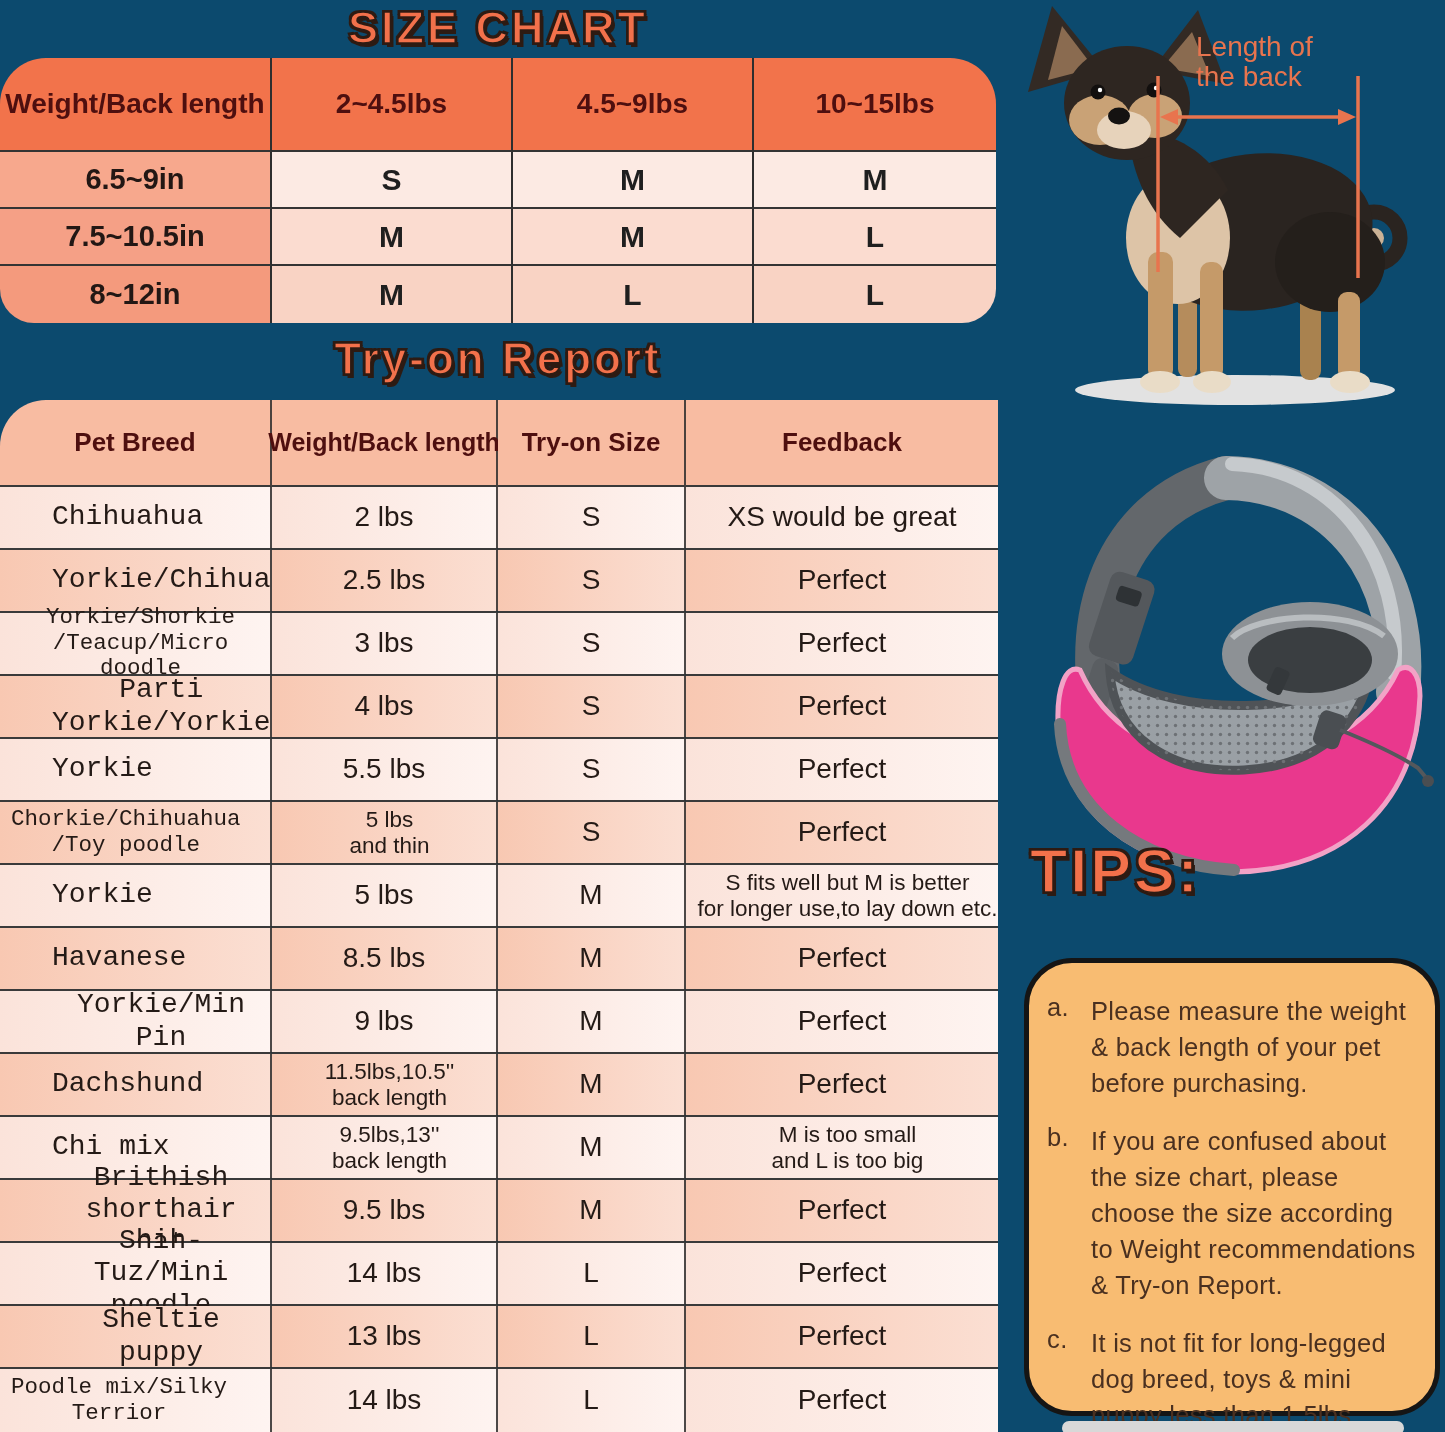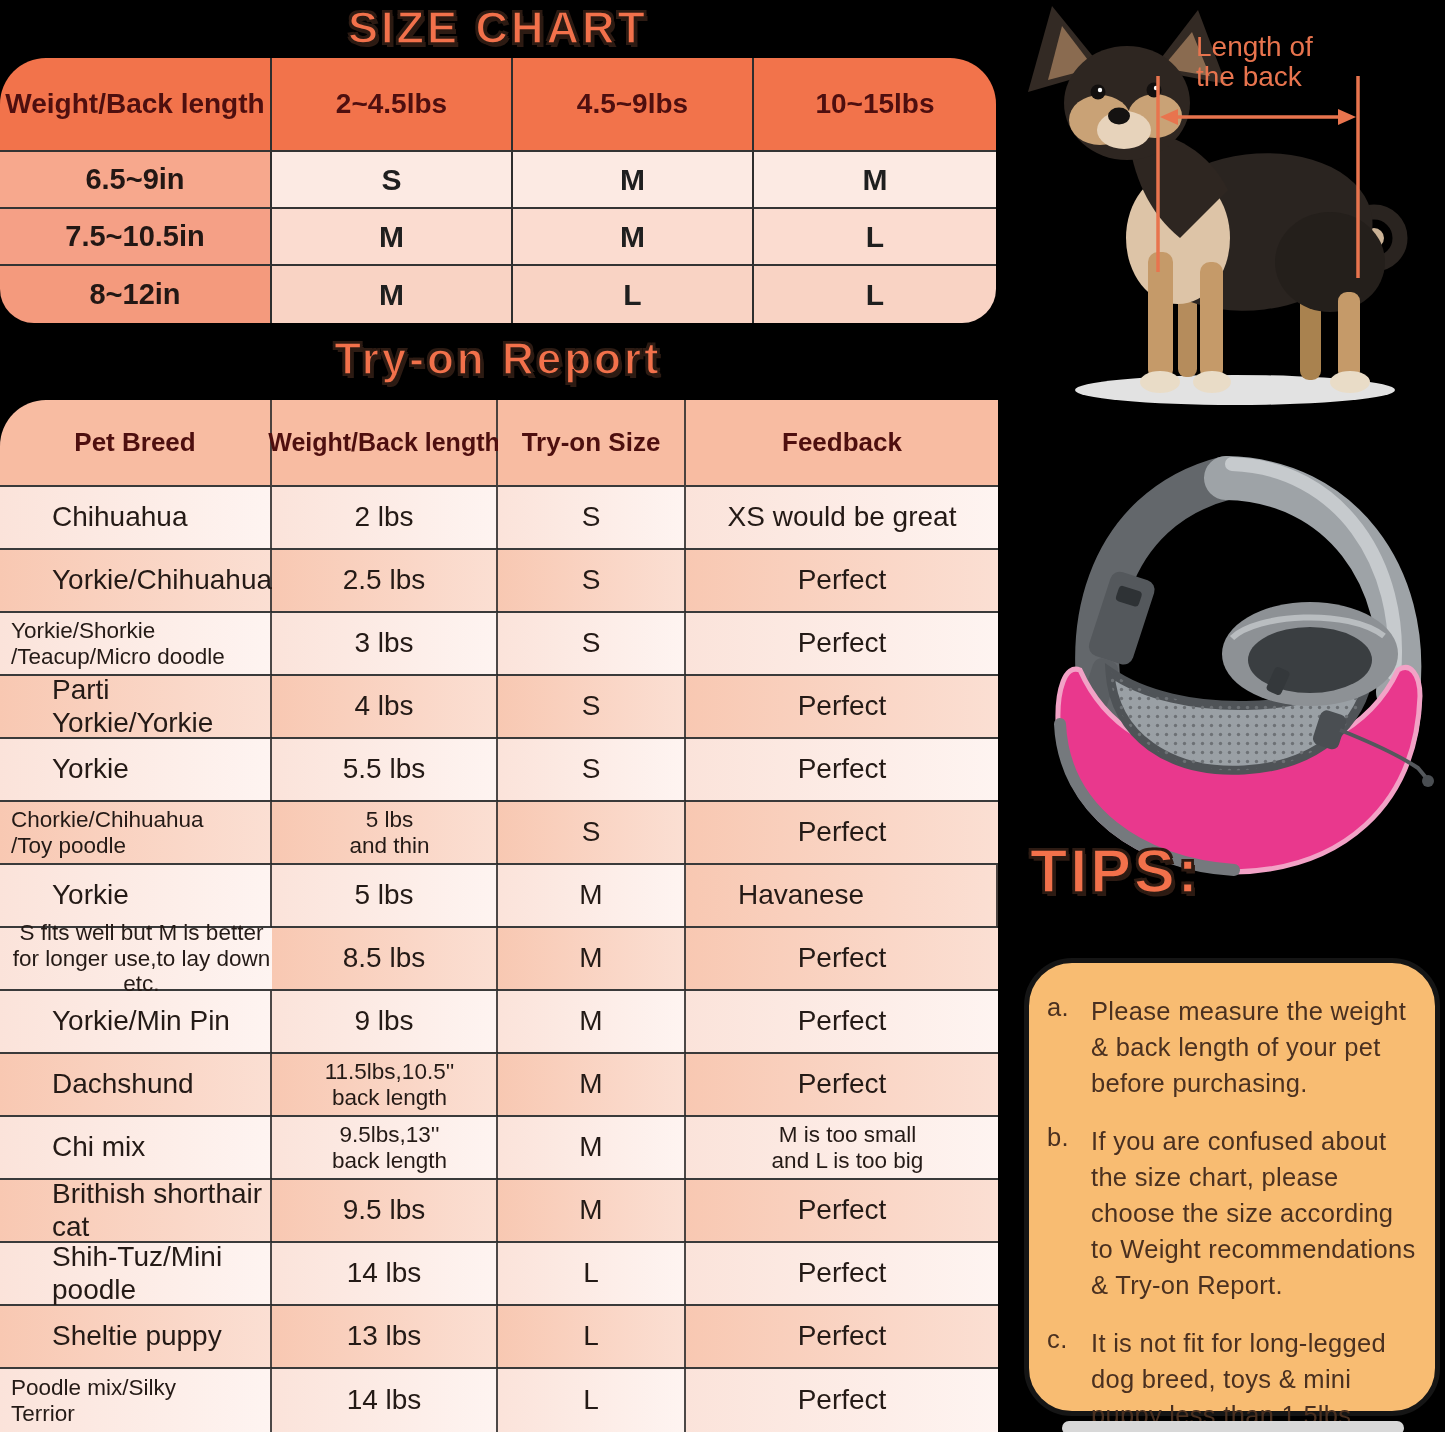--- a/index.html
+++ b/index.html
@@ -1,16 +1,16 @@
 <!DOCTYPE html>
 <html><head>
 <meta charset="utf-8">
 <style>
   html,body{margin:0;padding:0;background:#fff;}
-  .stage{position:relative;width:1445px;height:1432px;background:#000000;overflow:hidden;
+  .stage{position:relative;width:1445px;height:1432px;background:#0c4a6e;overflow:hidden;
          font-family:"Liberation Sans",sans-serif;}
 
   
   .bubble-title{
     position:absolute;font-weight:800;letter-spacing:3px;color:#F2714B;
     -webkit-text-stroke:1.6px #2D1B13;
     text-shadow:2px 2px 0 #2D1B13,-2px 2px 0 #2D1B13,2px -2px 0 #2D1B13,
                 -2px -2px 0 #2D1B13,3px 4px 0 #2D1B13;
     white-space:nowrap;
   }
@@ -48,21 +48,21 @@
   }
   .tr-cell{display:flex;align-items:center;justify-content:center;
     border-right:2px solid rgba(45,45,45,.85);border-bottom:2px solid #3a3a3a;
     font-size:28px;color:#241a16;white-space:pre-line;text-align:center;line-height:1.15;}
   .tr-cell.lastcol{border-right:none;}
   .tr-cell.lastrow{border-bottom:none;}
   .tr-h{background:#F8BCA2;font-weight:bold;color:#4E0F0F;font-size:26px;white-space:nowrap;}
   .tr-h.c1{font-size:25px;}
   .row-light{background:linear-gradient(90deg,#FBE3DA 0%,#FEF4F1 100%);}
   .row-dark{background:linear-gradient(90deg,#F8C8B2 0%,#FBDFD3 100%);}
-  .c-breed{justify-content:flex-start;padding-left:52px;text-align:left;box-sizing:border-box;}
+  .c-breed{justify-content:flex-start;padding-left:52px;text-align:center;box-sizing:border-box;font-family:Liberation Mono, monospace;}
   .tr-cell.multiline{font-size:22.5px;padding-left:11px;}
 
   
   #dog-figure{position:absolute;left:1000px;top:0;width:445px;height:420px;}
   #back-length-label{
     position:absolute;left:1196px;top:32px;width:160px;text-align:left;
     font-size:28px;line-height:1.08;color:#E8744E;}
 
   
   #carrier-figure{position:absolute;left:1018px;top:424px;width:427px;height:458px;}
@@ -135,23 +135,23 @@
       <div class="tr-cell c-feedback lastcol row-light">Perfect</div>
       <div class="tr-cell c-breed row-dark multiline">Chorkie/Chihuahua
 /Toy poodle</div>
       <div class="tr-cell c-weight row-dark multiline">5 lbs
 and thin</div>
       <div class="tr-cell c-size row-dark">S</div>
       <div class="tr-cell c-feedback lastcol row-dark">Perfect</div>
       <div class="tr-cell c-breed row-light">Yorkie</div>
       <div class="tr-cell c-weight row-light">5 lbs</div>
       <div class="tr-cell c-size row-light">M</div>
-      <div class="tr-cell c-breed row-dark">Havanese</div>
       <div class="tr-cell c-feedback lastcol row-light multiline">S fits well but M is better
 for longer use,to lay down etc.</div>
+      <div class="tr-cell c-breed row-dark">Havanese</div>
       <div class="tr-cell c-weight row-dark">8.5 lbs</div>
       <div class="tr-cell c-size row-dark">M</div>
       <div class="tr-cell c-feedback lastcol row-dark">Perfect</div>
       <div class="tr-cell c-breed row-light">Yorkie/Min Pin</div>
       <div class="tr-cell c-weight row-light">9 lbs</div>
       <div class="tr-cell c-size row-light">M</div>
       <div class="tr-cell c-feedback lastcol row-light">Perfect</div>
       <div class="tr-cell c-breed row-dark">Dachshund</div>
       <div class="tr-cell c-weight row-dark multiline">11.5lbs,10.5''
 back length</div>

